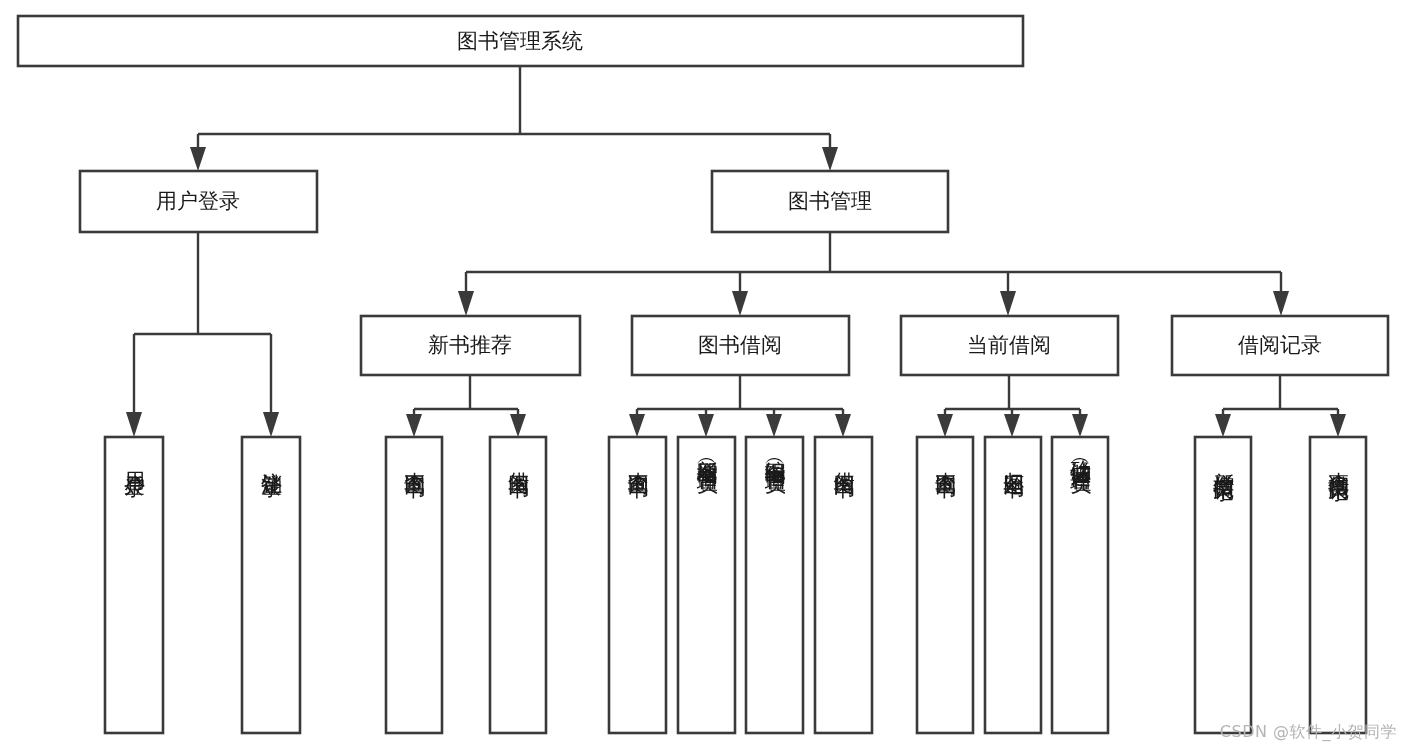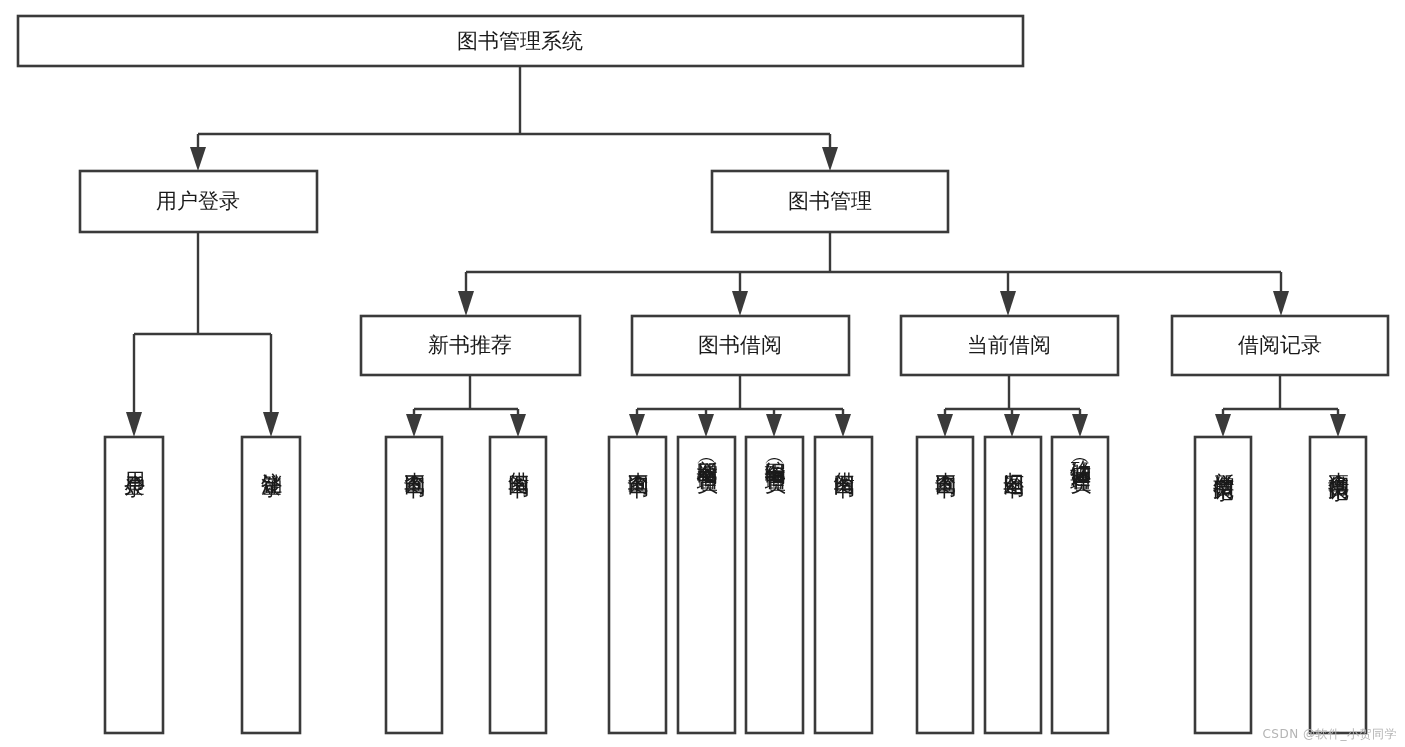--- a/index.html
+++ b/index.html
@@ -67,21 +67,21 @@
     display: flex;
     justify-content: center;
     align-items: flex-start;
     pointer-events: none;
   }
   #watermark {
     position: absolute;
     right: 8px;
     bottom: 4px;
     font-family: "DejaVu Sans", "Liberation Sans", sans-serif;
-    font-size: 12px;
+    font-size: 16px;
     color: #b4b4b4;
     letter-spacing: 0.5px;
     white-space: nowrap;
     user-select: none;
   }
 </style>
 </head>
 <body>
 
 <div id="diagram-root">

